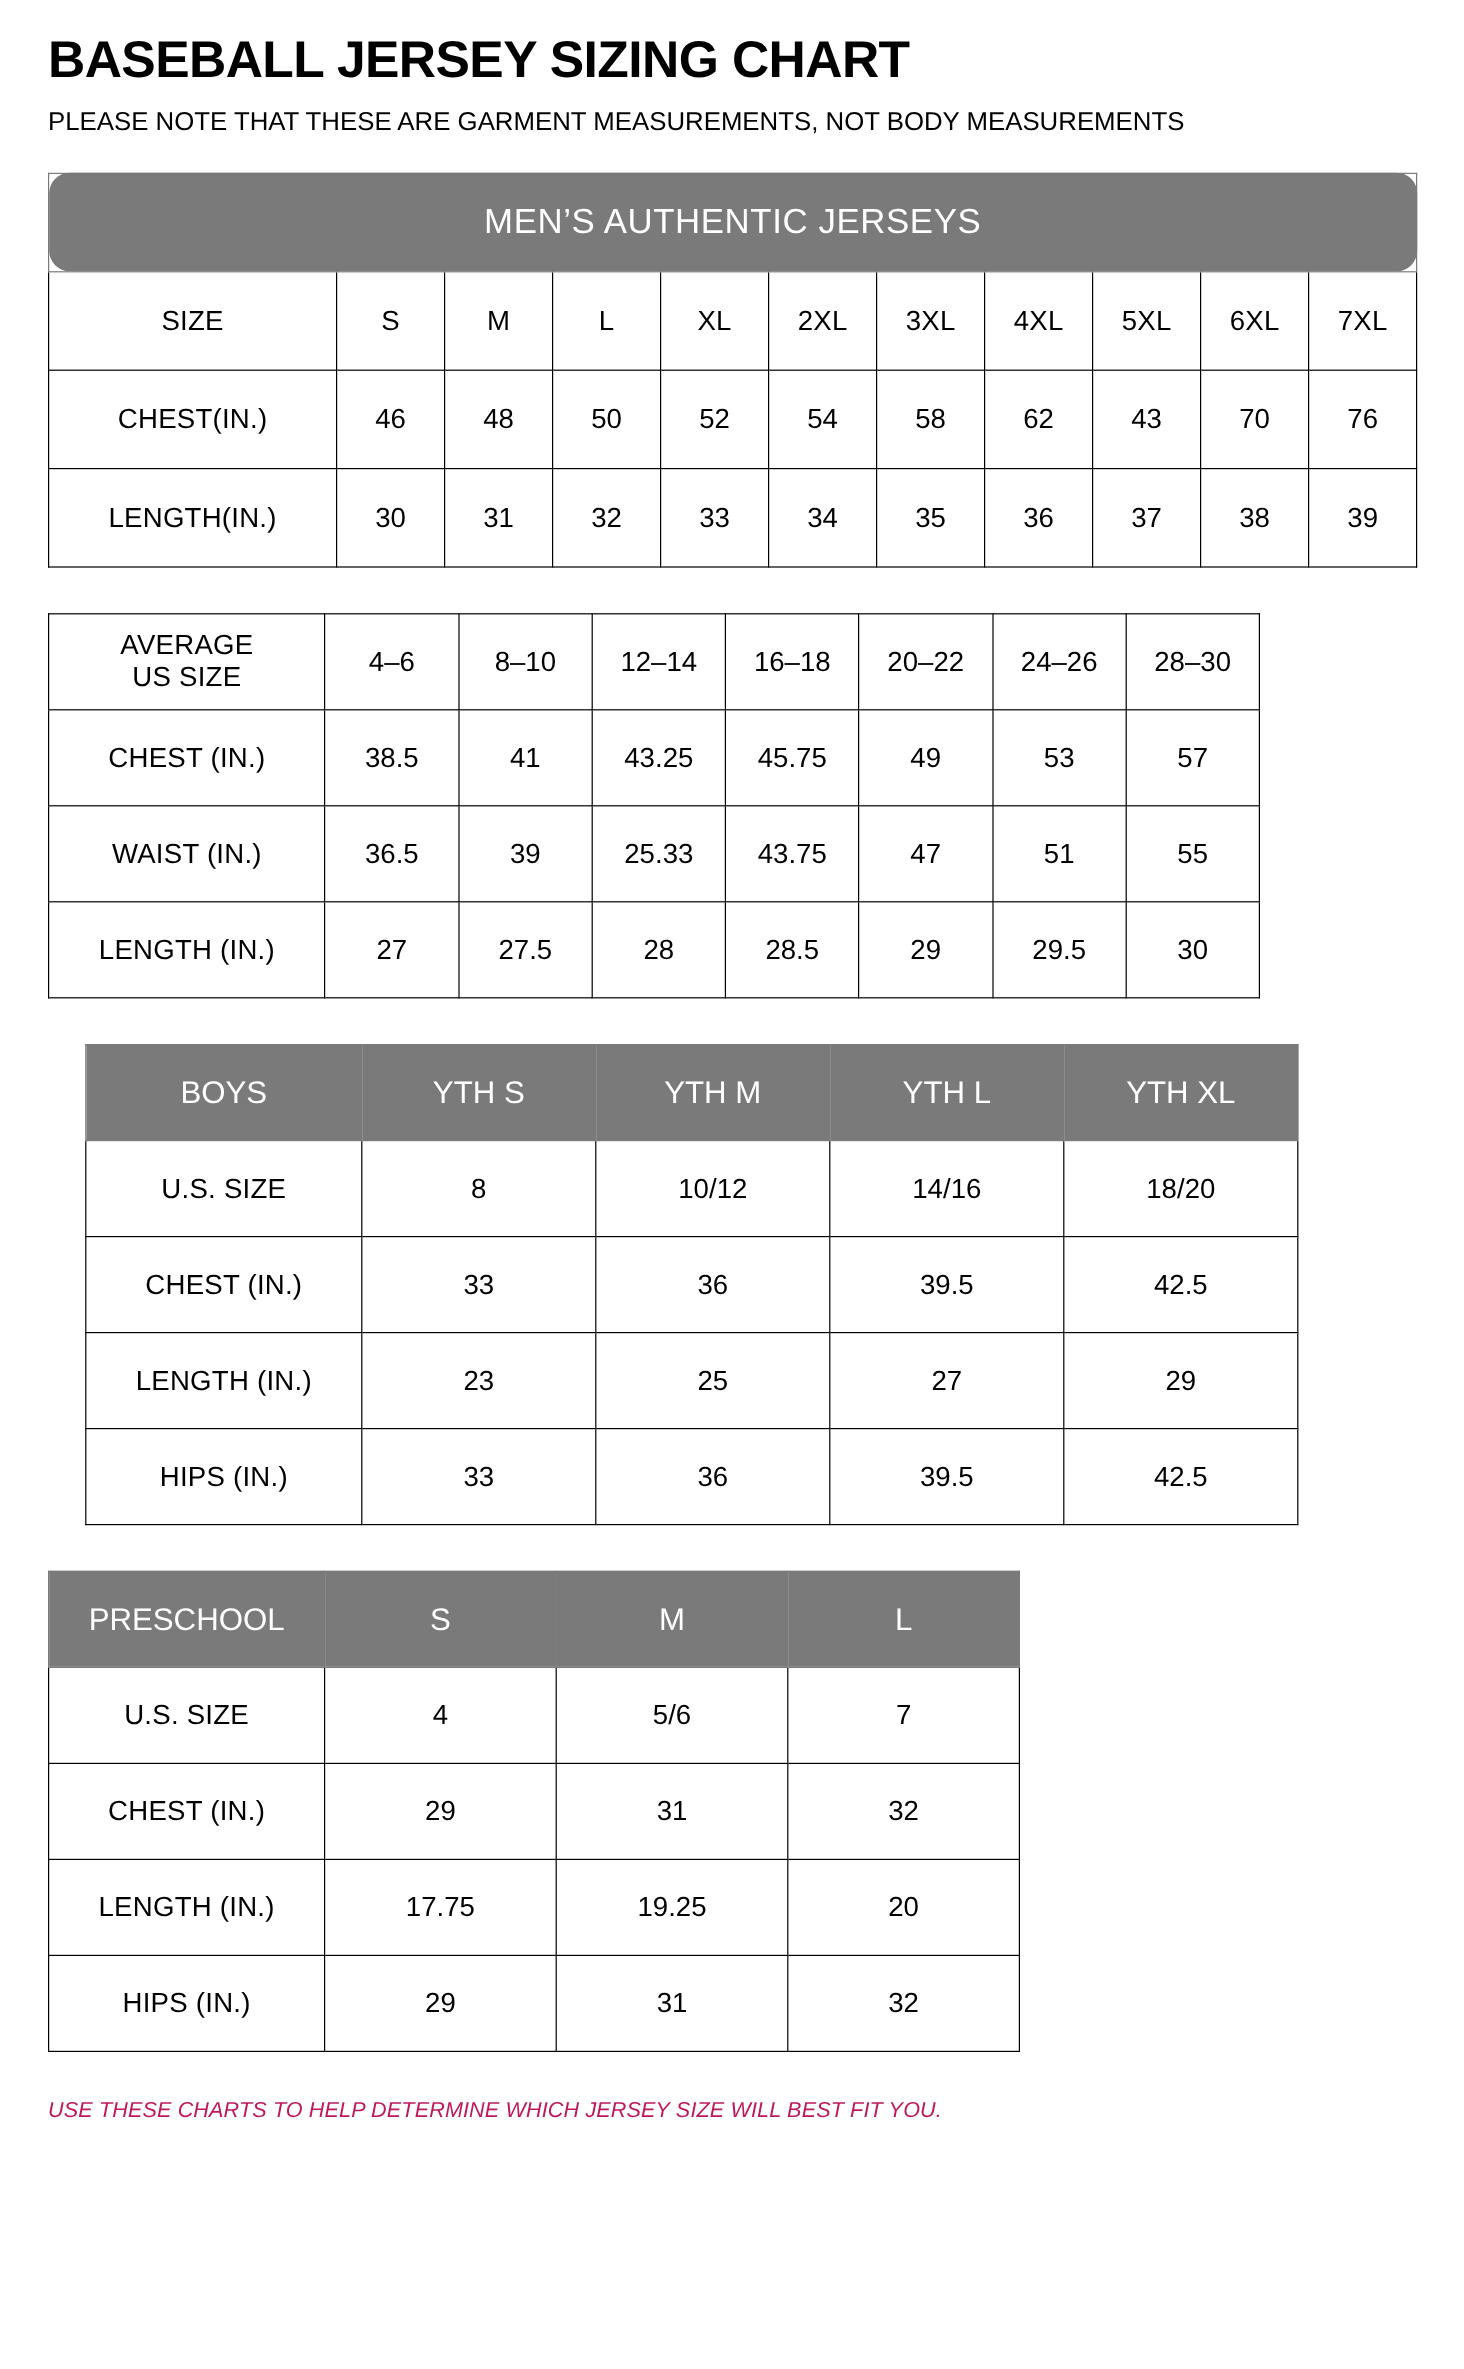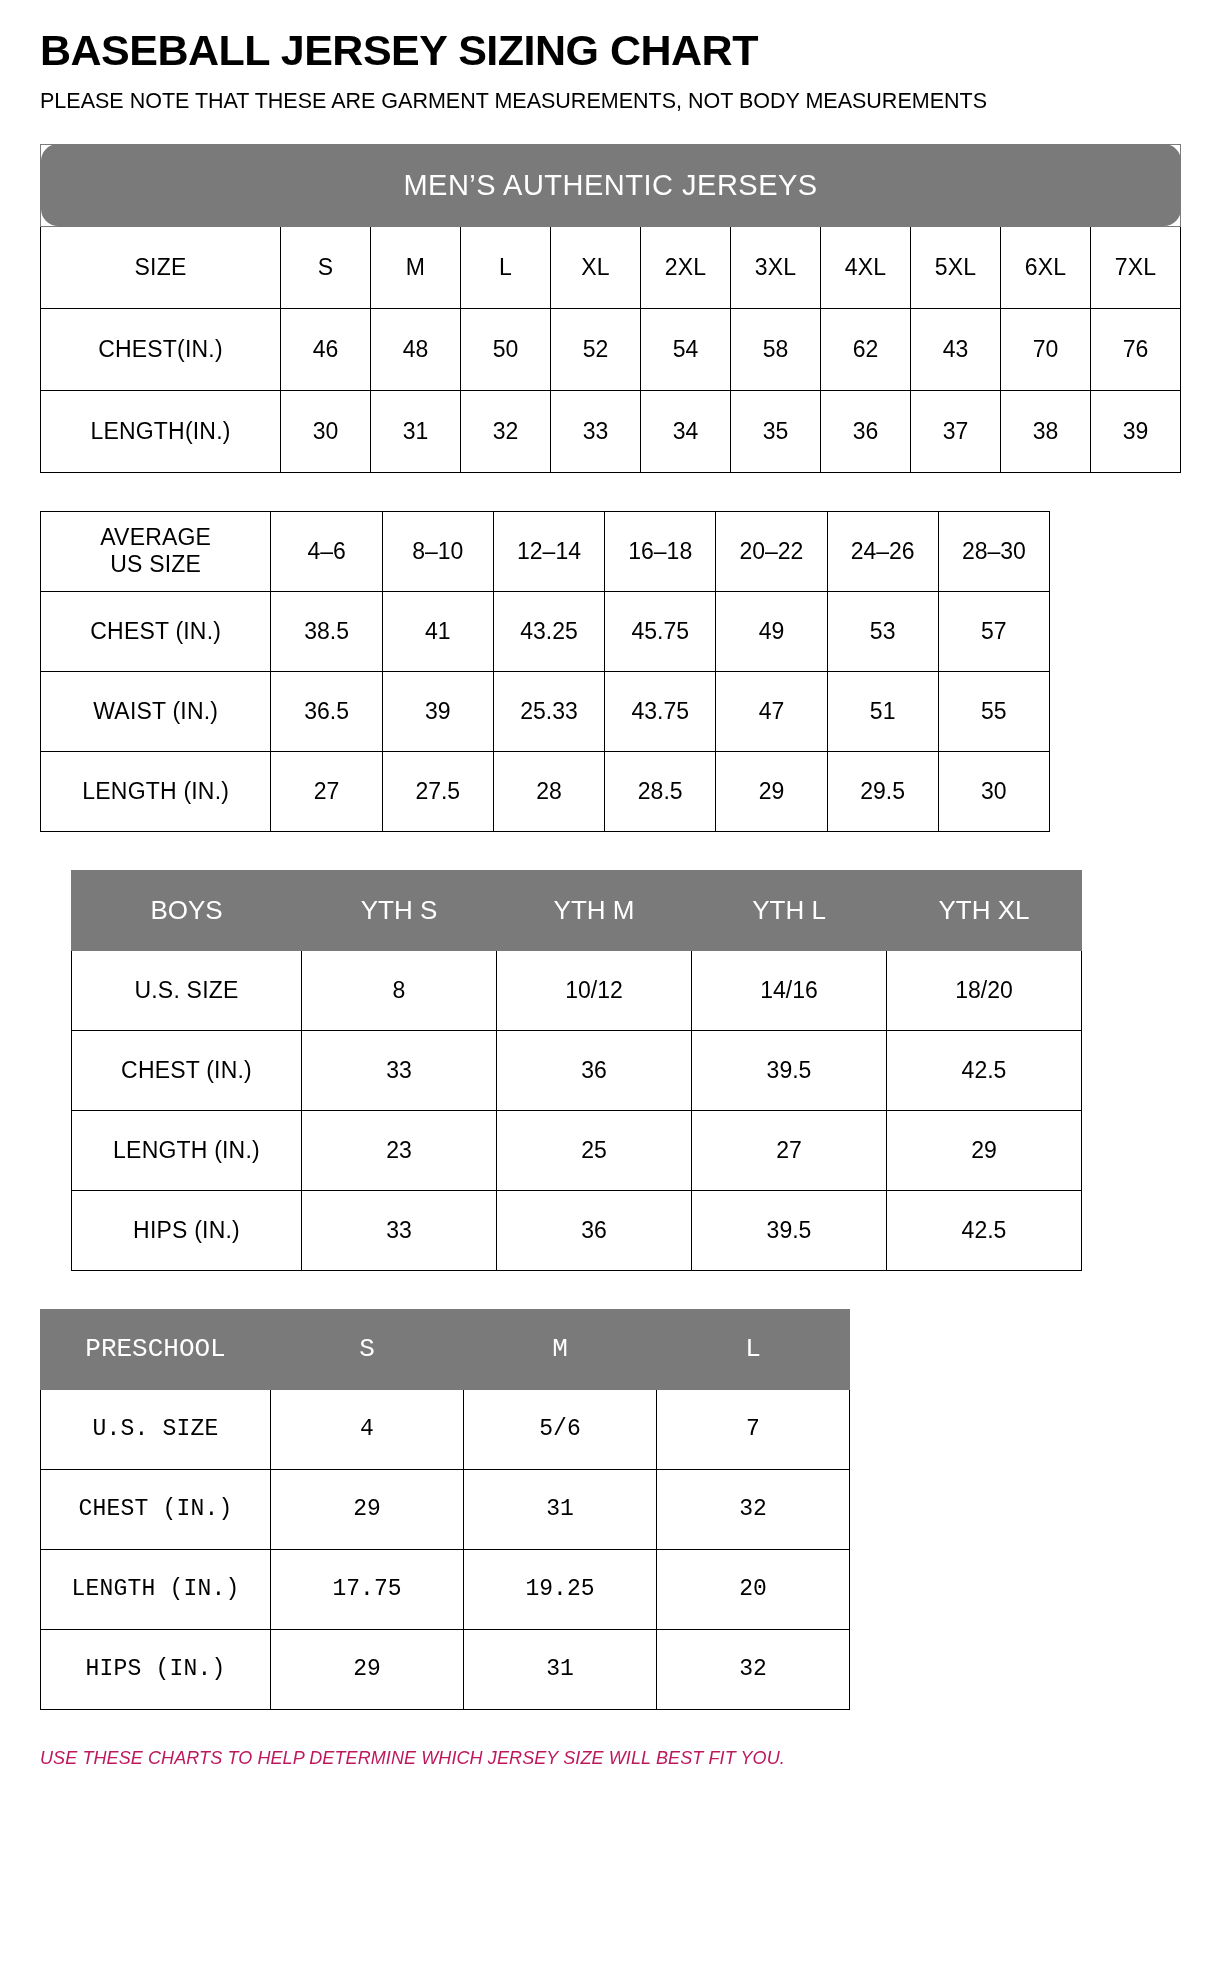--- a/index.html
+++ b/index.html
@@ -80,21 +80,21 @@
   #womens-table td { height: 80px; font-size: 23px; }
   #womens-table .two-line { line-height: 1.18; }
 
   
   #boys-table { width: 1010px; margin-left: 31px; }
   #boys-table .c-label { width: 230px; }
   #boys-table .c-size { width: 195px; }
   #boys-table td { height: 80px; }
 
   
-  #preschool-table { width: 810px; font-family: Liberation Mono, monospace; }
+  #preschool-table { width: 810px; }
   #preschool-table .c-label { width: 230px; }
   #preschool-table .c-size { width: 193px; }
   #preschool-table td { height: 80px; }
 
   .footer-note {
     color: #be185d;
     font-size: 18px;
     margin-top: 6px;
     letter-spacing: 0.1px;
     font-style: italic;

